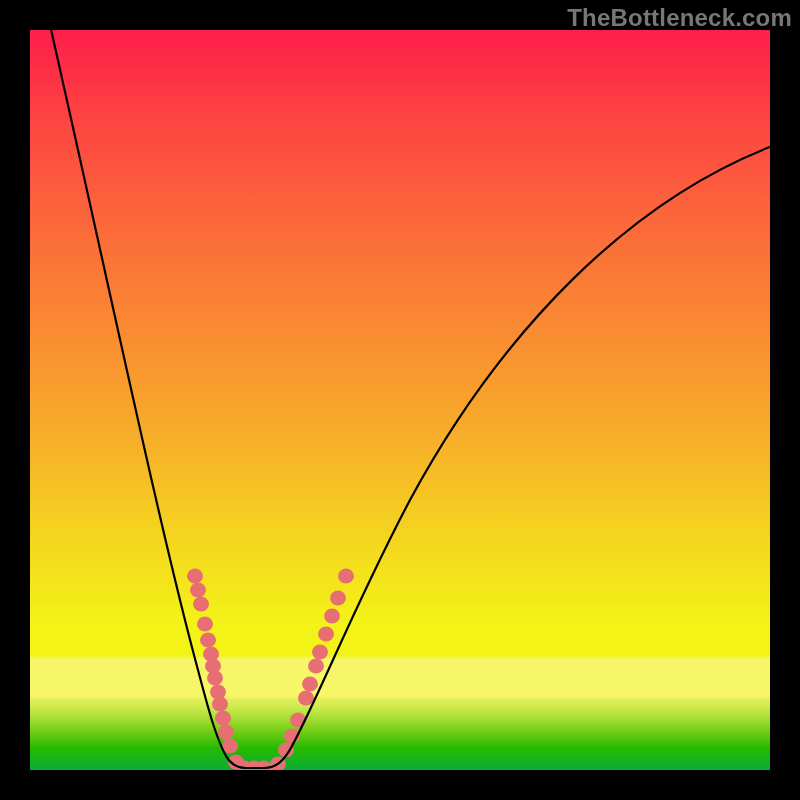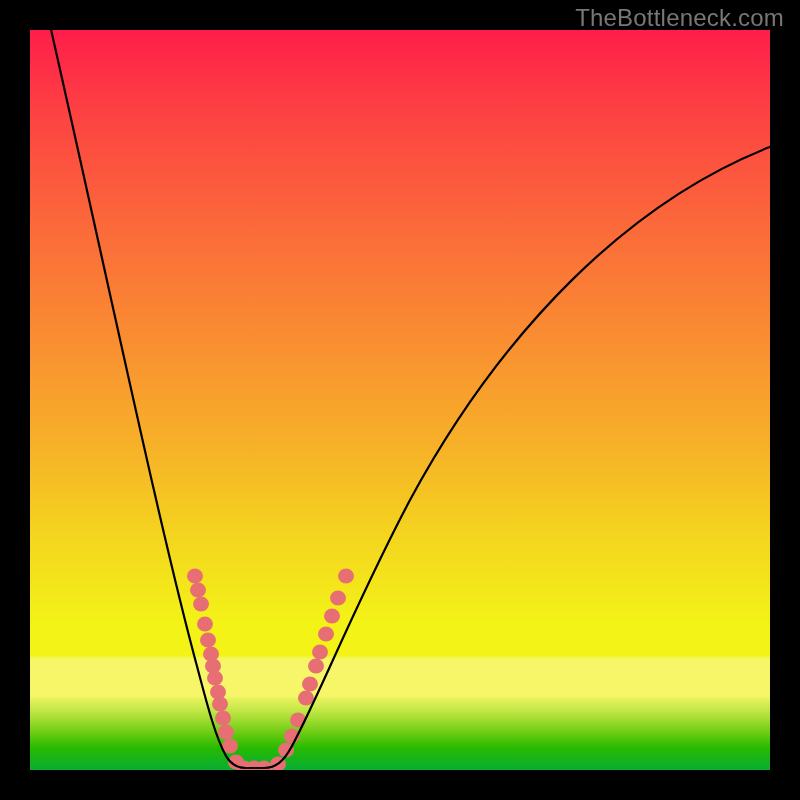--- a/index.html
+++ b/index.html
@@ -44,25 +44,25 @@
       #a7de34 93%,
       #6bcb13 95%,
       #29ba00 97%,
       #16b31b 98.5%,
       #09ae32 100%
     );
   }
   .watermark {
     position: absolute;
     top: 4px;
-    right: 16px;
+    right: 8px;
     color: #777;
     font-size: 24px;
     letter-spacing: 0.2px;
-    font-weight: 400;
+    font-weight: 700;
     user-select: none;
   }
   svg.curves {
     position: absolute;
     top: 0;
     left: 0;
   }
 </style>
 </head>
 <body>

